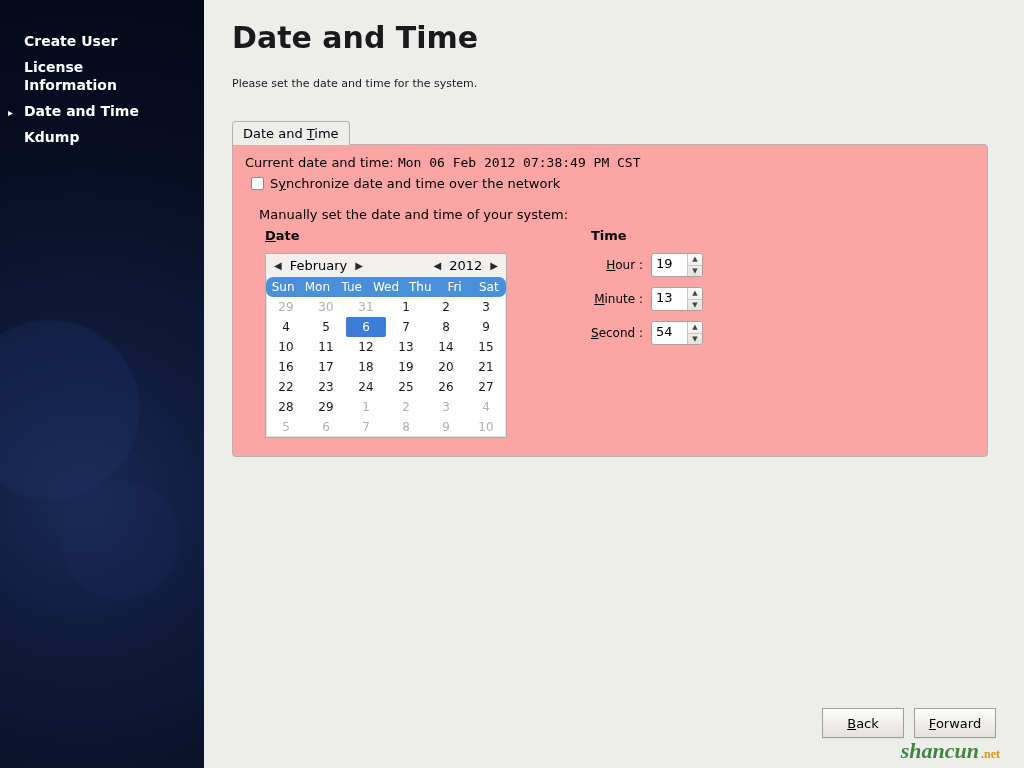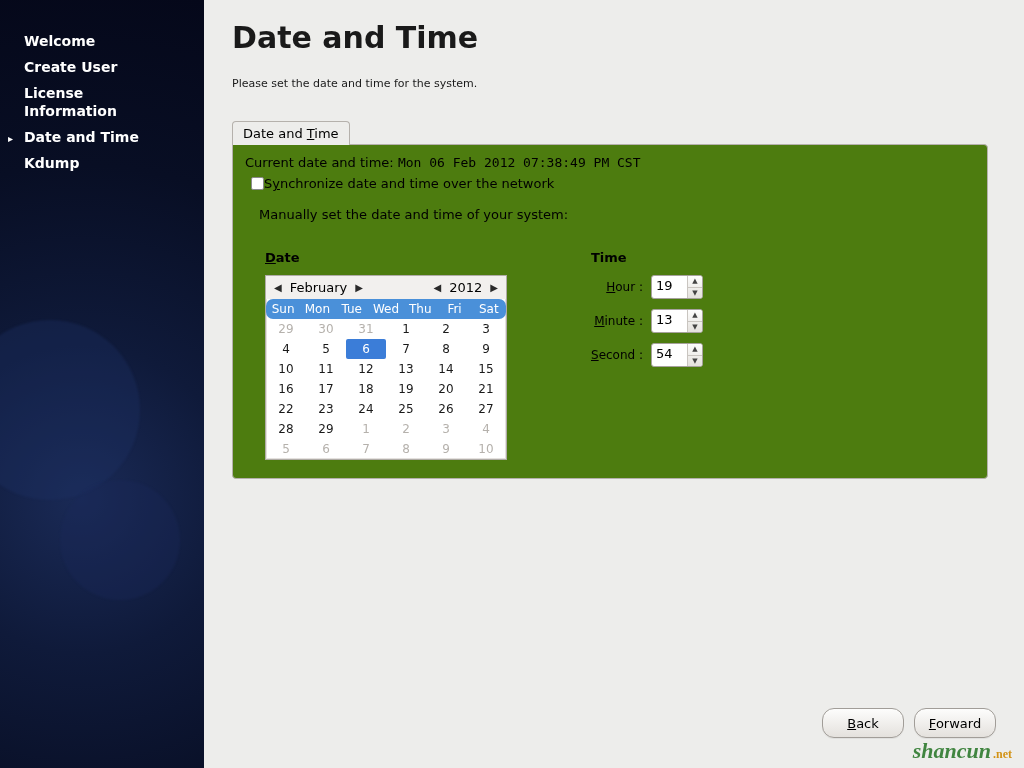--- a/index.html
+++ b/index.html
@@ -78,36 +78,36 @@
     border-radius: 4px 4px 0 0;
     font-size: 13px;
     position: relative;
     top: 1px;
     z-index: 2;
   }
   .tab u { text-decoration: underline; }
   .tab-panel {
     border: 1px solid #b5b1ac;
     border-radius: 0 4px 4px 4px;
-    background: #4d7c0f;
+    background: #fca5a5;
     padding: 10px 12px 18px 12px;
     width: 756px;
     box-sizing: border-box;
   }
   .current-line { font-size: 13px; margin-bottom: 6px; }
   .current-line .mono { font-family: "DejaVu Sans Mono", monospace; }
-  .chk-row { display: flex; align-items: center; margin: 4px 0 16px 6px; }
+  .chk-row { display: flex; align-items: center; gap: 6px; margin: 4px 0 16px 6px; }
   .chk {
     width: 13px; height: 13px;
     border: 1px solid #8a8a8a;
     background: #fff;
     border-radius: 2px;
     box-sizing: border-box;
   }
-  .manual-label { margin: 0 0 28px 14px; }
+  .manual-label { margin: 0 0 6px 14px; }
   .cols { display: flex; gap: 84px; margin-left: 20px; }
   .col-label { font-weight: bold; margin-bottom: 10px; }
   .col-label .ul { text-decoration: underline; }
   
   .calendar {
     border: 1px solid #b0aca7;
     background: #fff;
     width: 240px;
     box-shadow: inset 0 0 0 1px #e4e1de;
   }
@@ -193,54 +193,51 @@
     position: absolute;
     right: 28px;
     bottom: 30px;
     display: flex;
     gap: 10px;
   }
   .btn {
     min-width: 80px;
     height: 28px;
     border: 1px solid #a19d98;
-    border-radius: 12px;
+    border-radius: 0;
     background: linear-gradient(#fdfdfc, #e4e1dd);
     font-size: 13px;
     display: flex;
     align-items: center;
     justify-content: center;
     cursor: pointer;
     box-shadow: 0 1px 0 rgba(0,0,0,0.05);
   }
   .btn .ul { text-decoration: underline; }
   
   .watermark {
     position: absolute;
-    right: 12px; bottom: 4px;
+    right: 24px; bottom: 4px;
     font-family: Georgia, serif;
     font-weight: bold;
     font-style: italic;
     color: #2e7a2e;
     font-size: 22px;
     opacity: 0.9;
     pointer-events: none;
   }
   .watermark .dot { color: #d08a00; font-style: normal; font-size: 12px; margin-left: 2px; }
 </style>
 </head>
 <body>
 
 <div class="screen">
   <div class="sidebar">
 
     <div id="nav-holder">
-        <div class="nav-item">
-          <span class="label">Welcome</span>
-        </div>
         <div class="nav-item">
           <span class="label">Create User</span>
         </div>
         <div class="nav-item">
           <span class="label">License
 Information</span>
         </div>
         <div class="nav-item">
           <span class="marker">▸</span>
           <span class="label">Date and Time</span>

